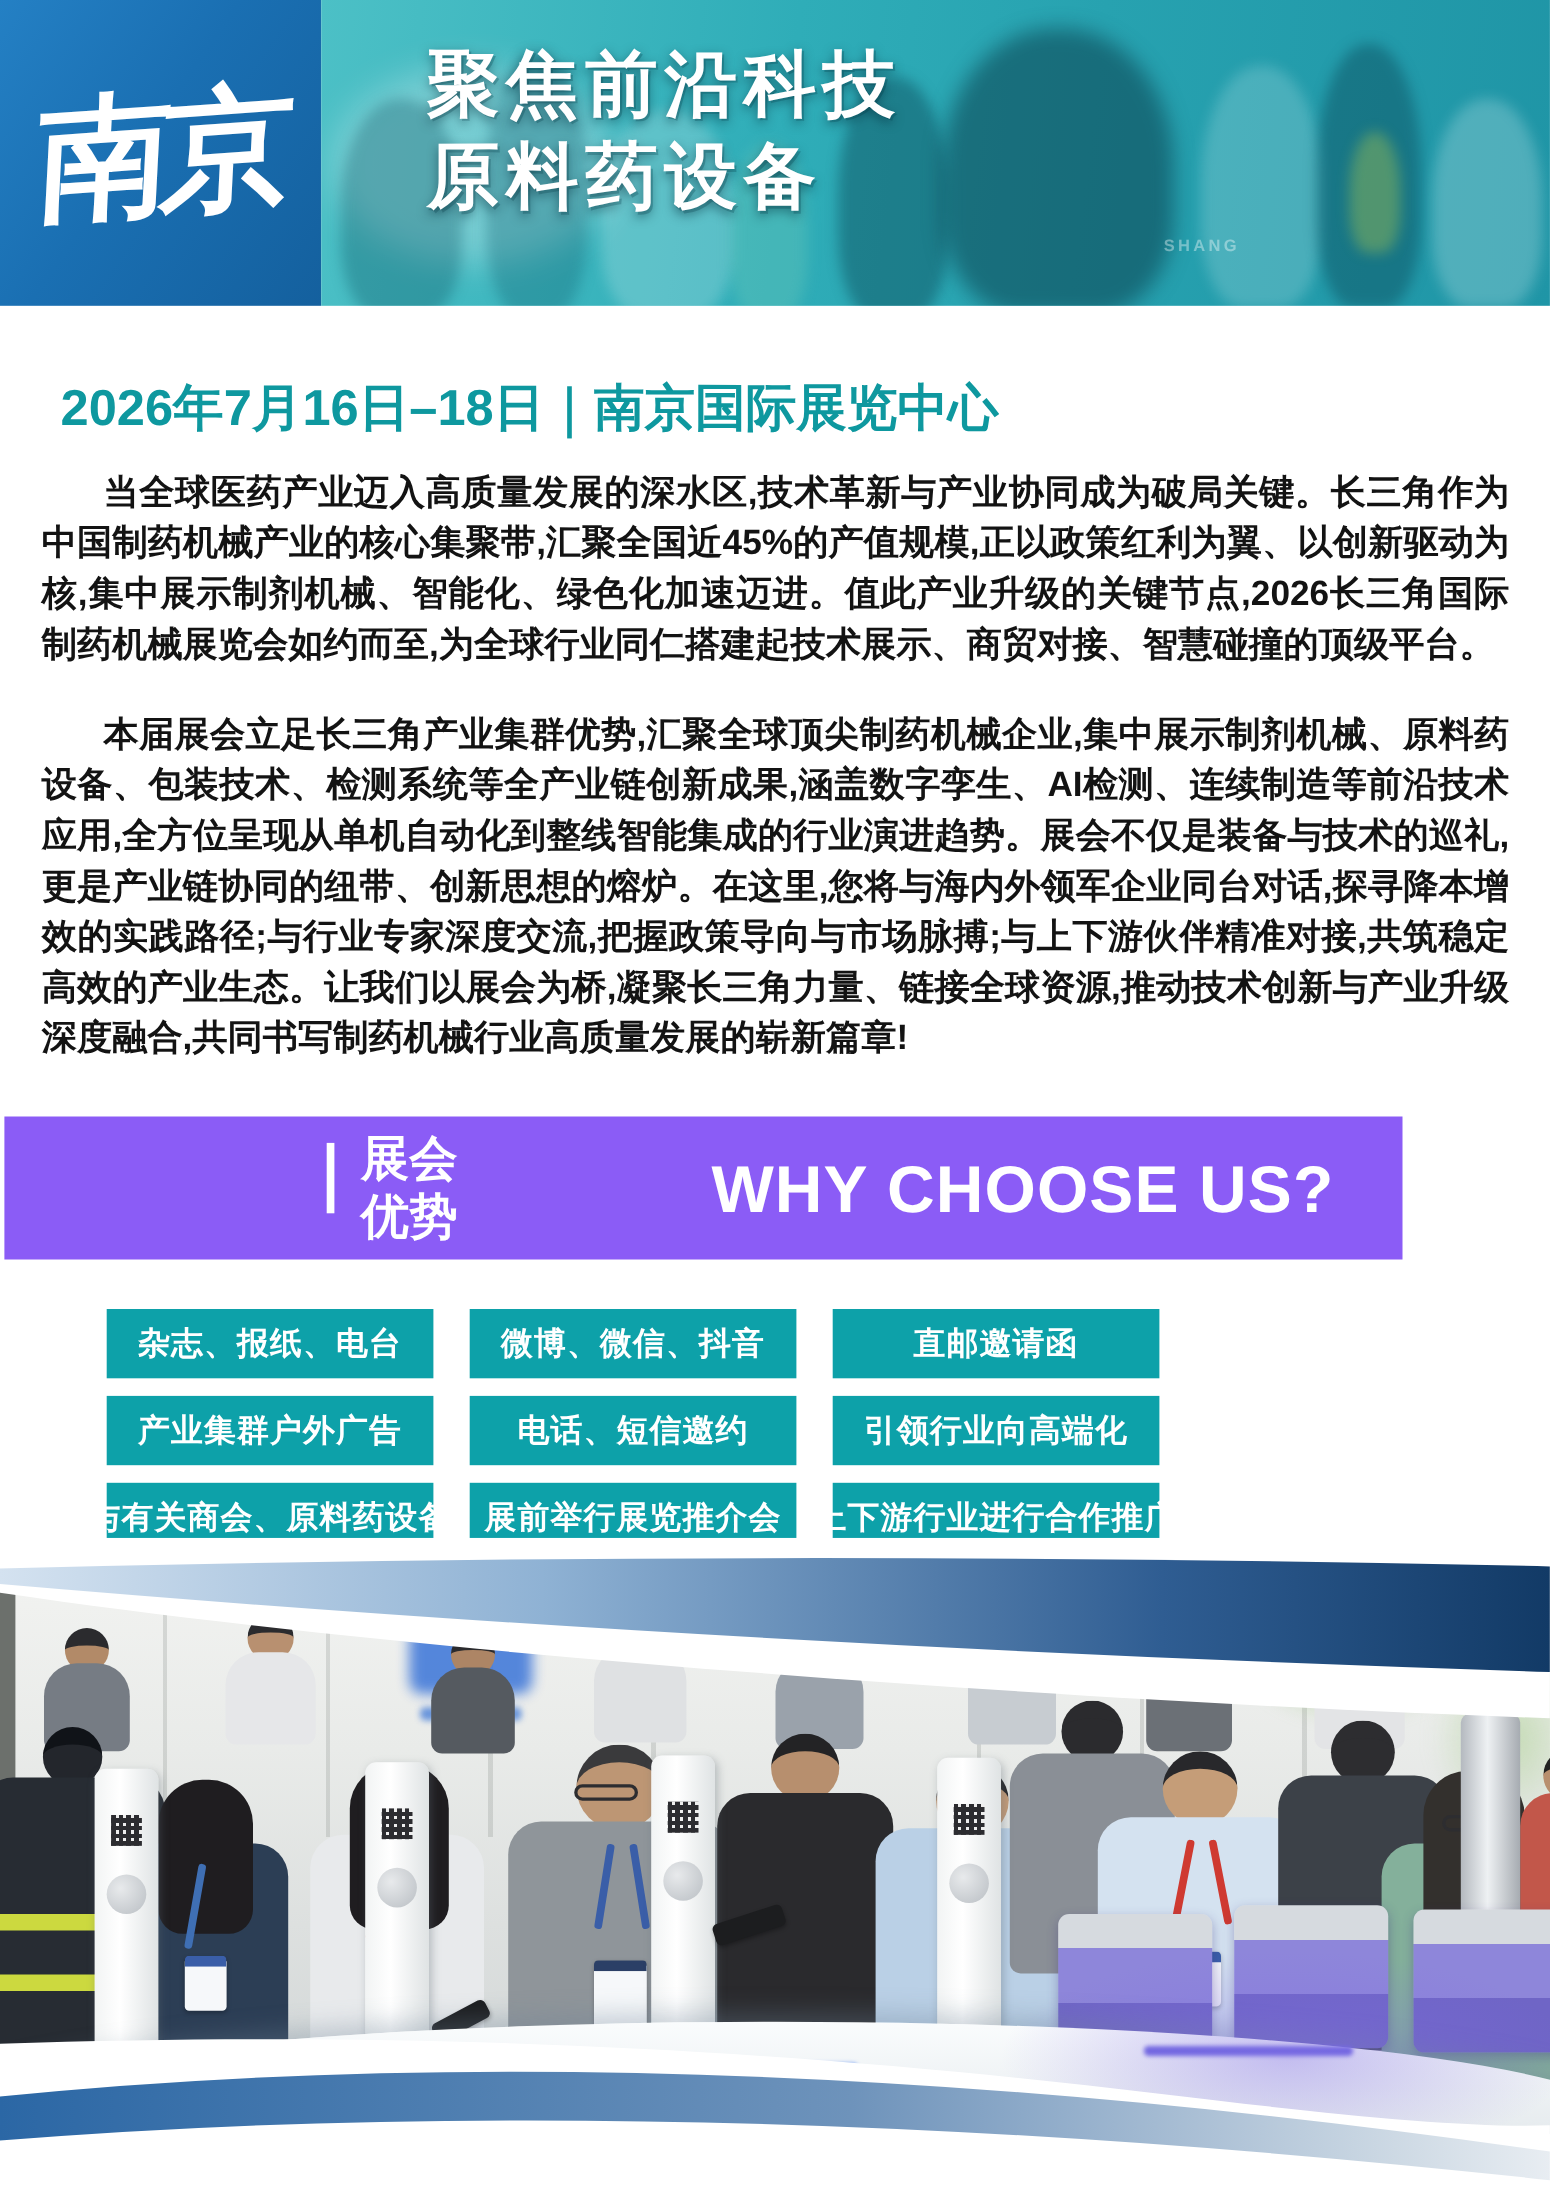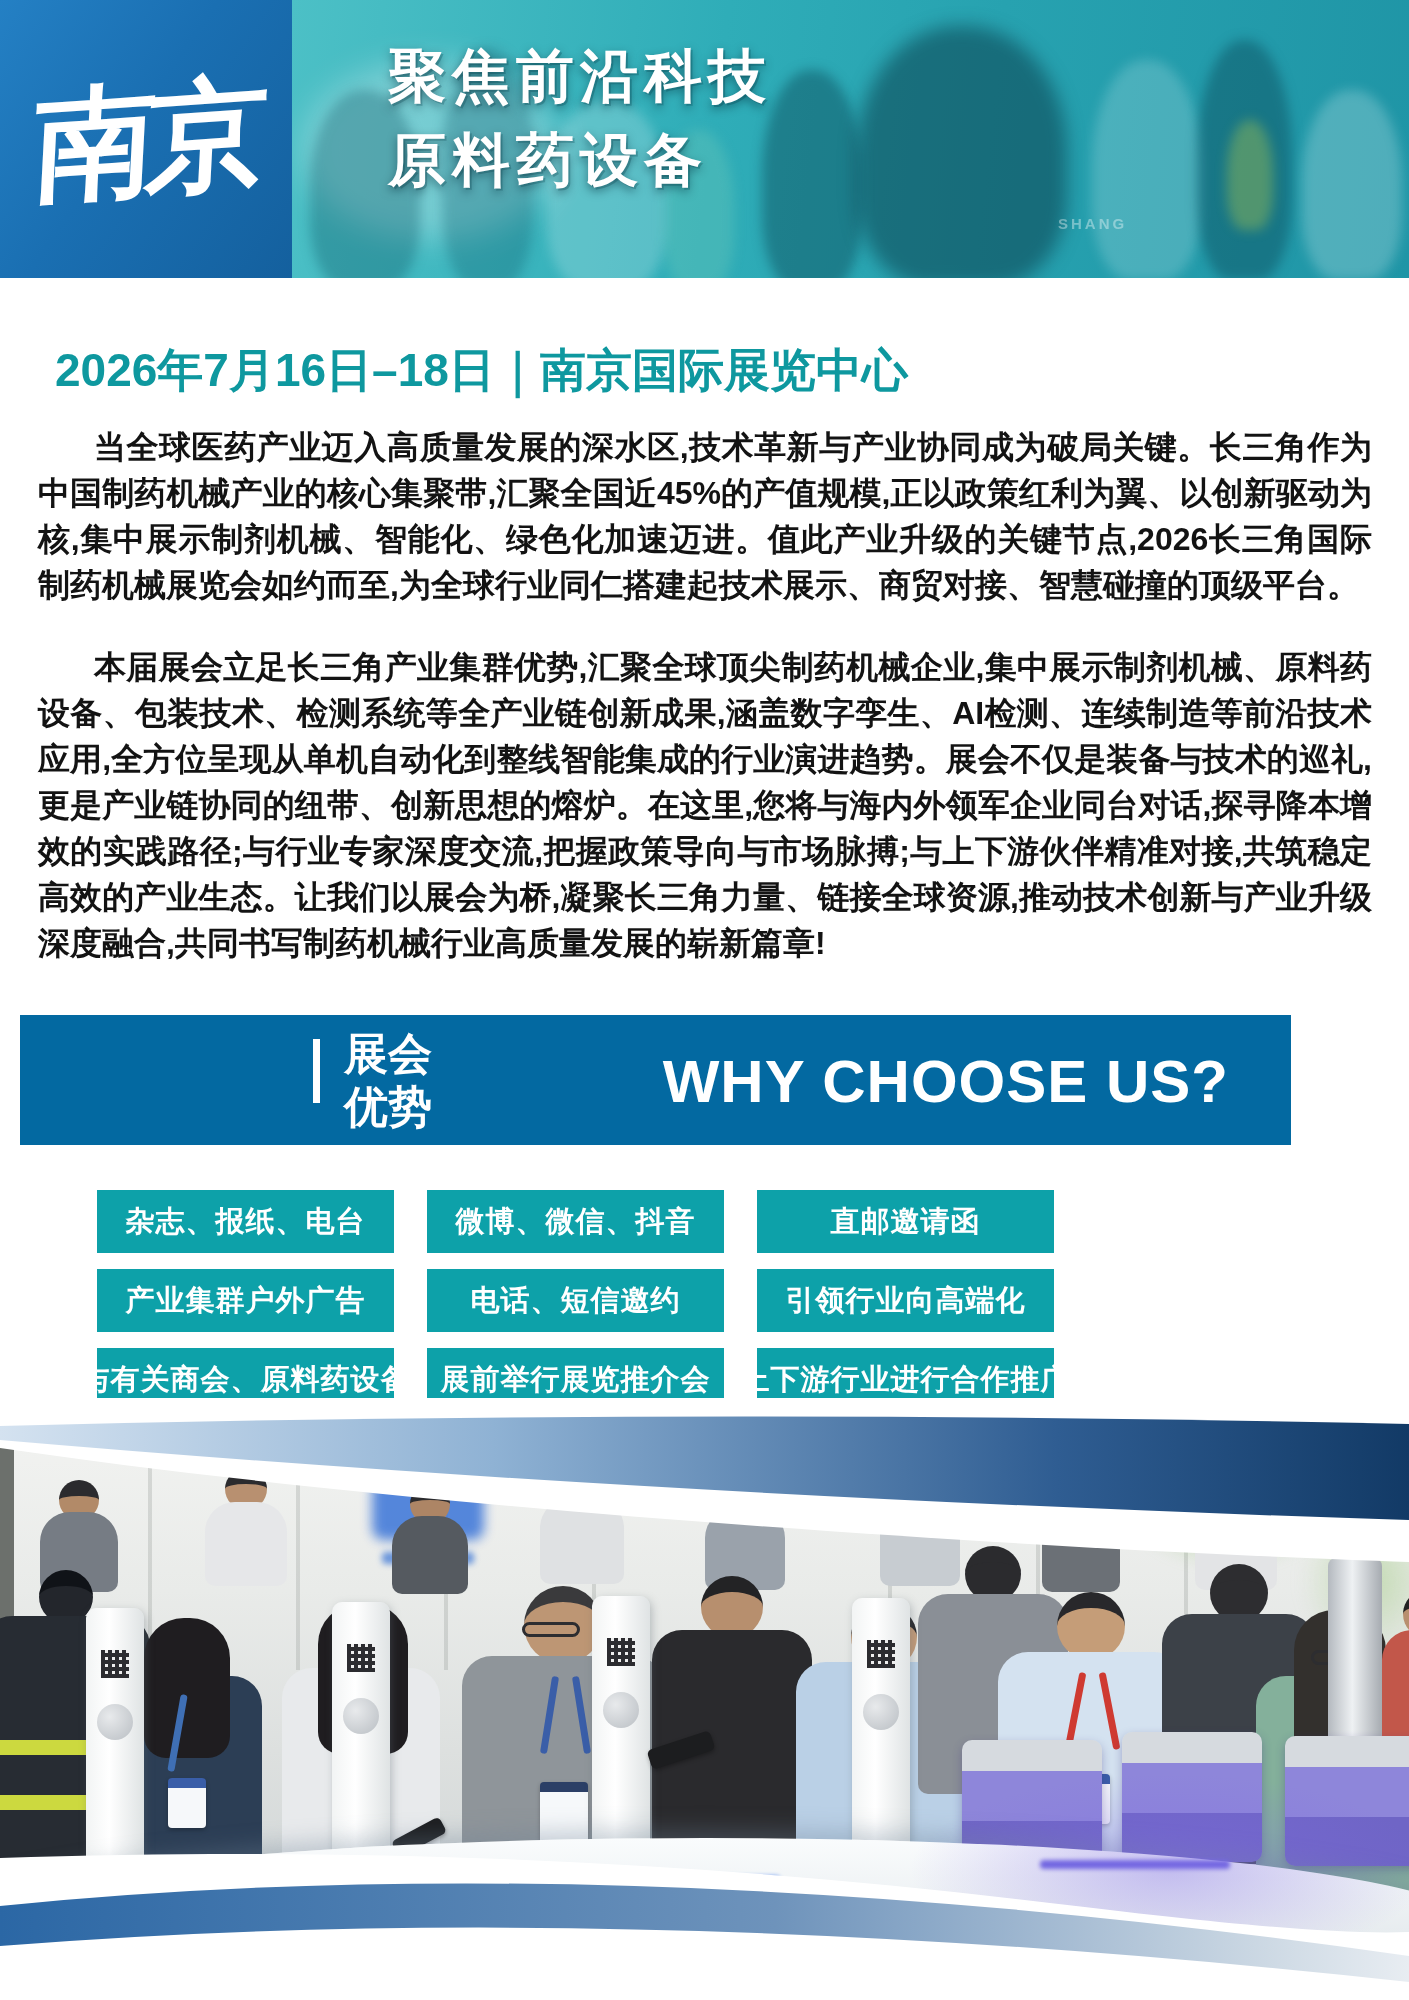--- a/index.html
+++ b/index.html
@@ -12,34 +12,34 @@
   .header-left{position:absolute;left:0;top:0;width:292px;height:278px;
     background:linear-gradient(125deg,#2480c4 0%,#1a6fb2 45%,#14609e 100%);
     display:flex;align-items:center;justify-content:center;overflow:hidden}
   .logo-cn{font-family:"DejaVu Serif","Liberation Serif",serif;font-weight:700;color:#fff;
     font-size:122px;line-height:1;letter-spacing:-10px;transform:rotate(-4deg) skewX(-7deg)}
   .header-right{position:absolute;left:292px;top:0;width:1117px;height:278px;overflow:hidden;
     background:linear-gradient(97deg,#4cc0c6 0%,#2fadb8 38%,#27a2b0 62%,#1f95a6 100%)}
   .sil{position:absolute;border-radius:48% 48% 34% 34%;filter:blur(6px)}
   .glow{position:absolute;border-radius:50%;filter:blur(16px)}
   .headline{position:absolute;left:96px;top:34px}
-  .headline div{font-size:58px;font-weight:900;color:#fff;letter-spacing:6px;line-height:84px;
+  .headline div{font-size:66px;font-weight:900;color:#fff;letter-spacing:6px;line-height:84px;
     text-shadow:0 4px 10px rgba(0,35,50,.5),2px 2px 0 rgba(0,60,70,.25)}
   .watermark{position:absolute;left:766px;top:215px;font-size:15px;font-weight:700;
     color:rgba(255,255,255,.38);letter-spacing:3px}
 
   
   .date-heading{position:absolute;left:55px;top:340px;font-size:46px;font-weight:800;color:#0e989f}
   .para{position:absolute;left:38px;width:1334px;font-size:32px;line-height:46px;font-weight:600;
     color:#131313;text-align:justify;text-indent:1.75em;word-break:break-all}
   #para1{top:424px}
   #para2{top:644px}
 
   
-  .banner{position:absolute;left:20px;top:1015px;width:1271px;height:130px;background:#0369a1}
+  .banner{position:absolute;left:4px;top:1015px;width:1271px;height:130px;background:#8b5cf6}
   .banner-bar{position:absolute;left:293px;top:24px;width:7px;height:64px;background:#fff}
   .banner-cn{position:absolute;left:324px;top:12px;color:#fff;font-weight:600;font-size:44px;line-height:53px}
   .banner-en{position:absolute;right:62px;top:32px;color:#fff;font-weight:800;font-size:60px;letter-spacing:1px}
 
   
   .btn-grid{position:absolute;left:97px;top:1190px;display:grid;
     grid-template-columns:repeat(3,297px);column-gap:33px;row-gap:16px}
   .adv-btn{height:63px;background:#0da1a9;color:#fff;font-size:29px;font-weight:700;
     display:flex;align-items:center;justify-content:center;letter-spacing:1px;white-space:nowrap}
 

